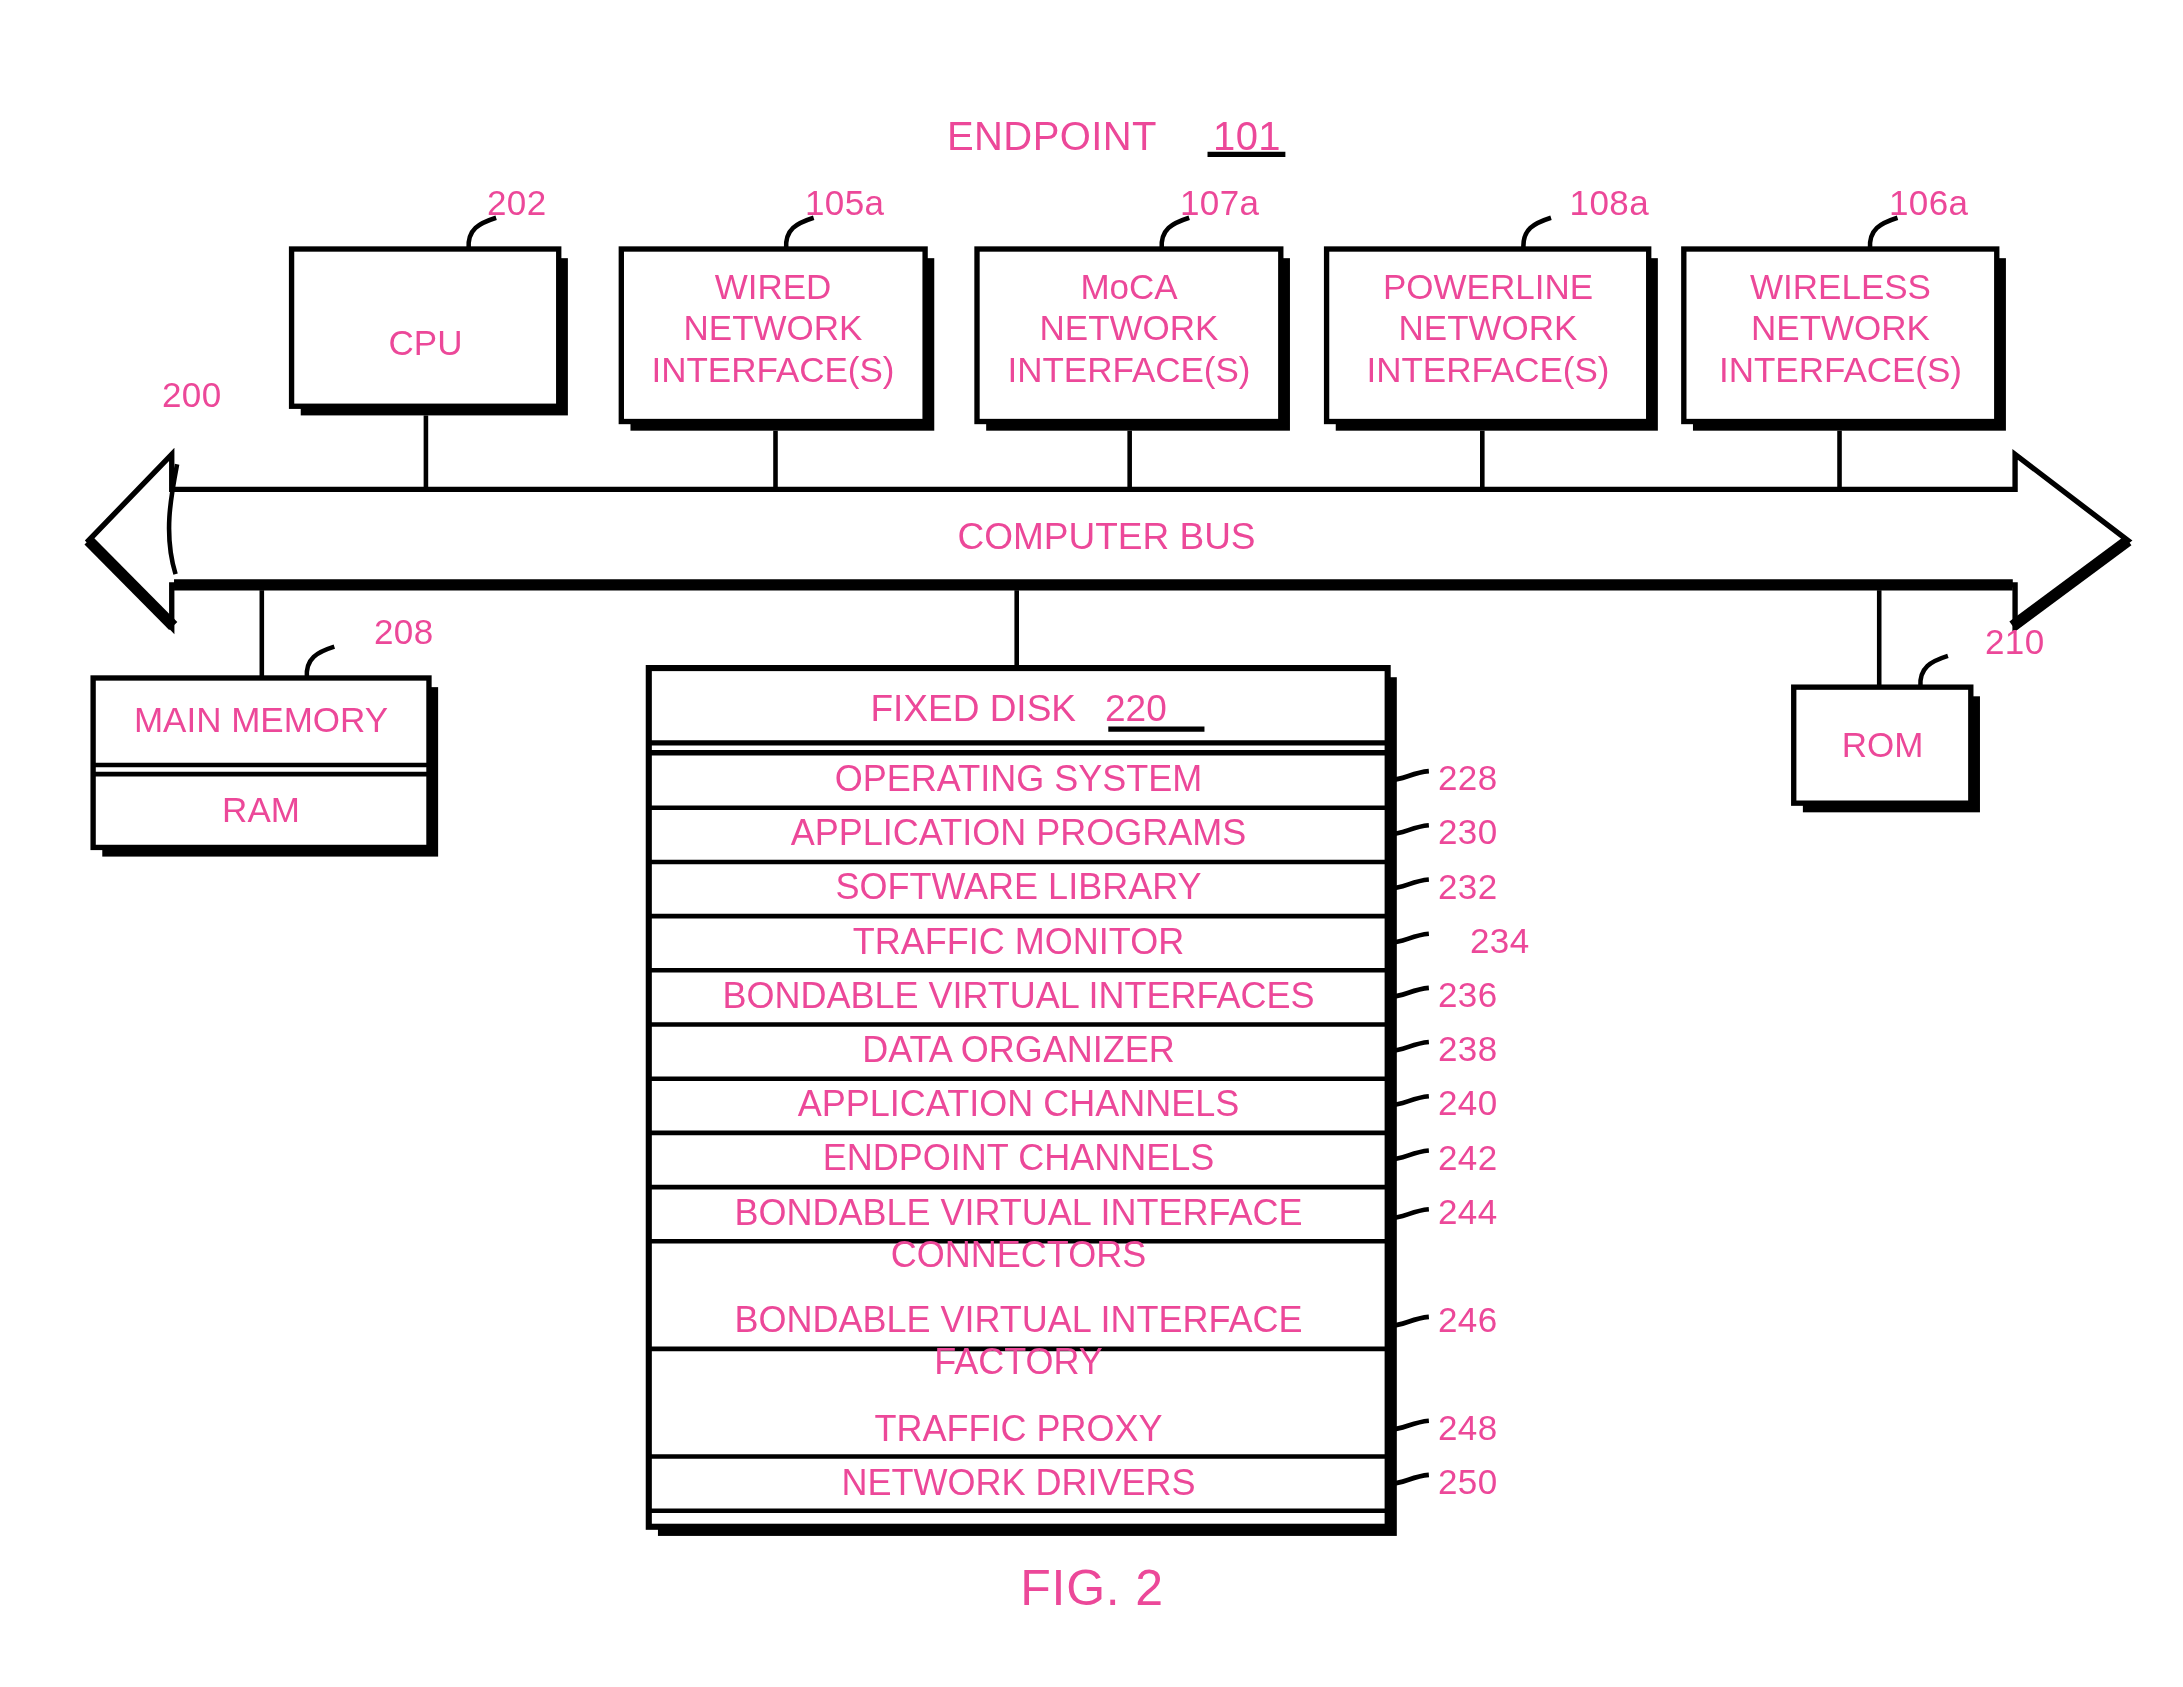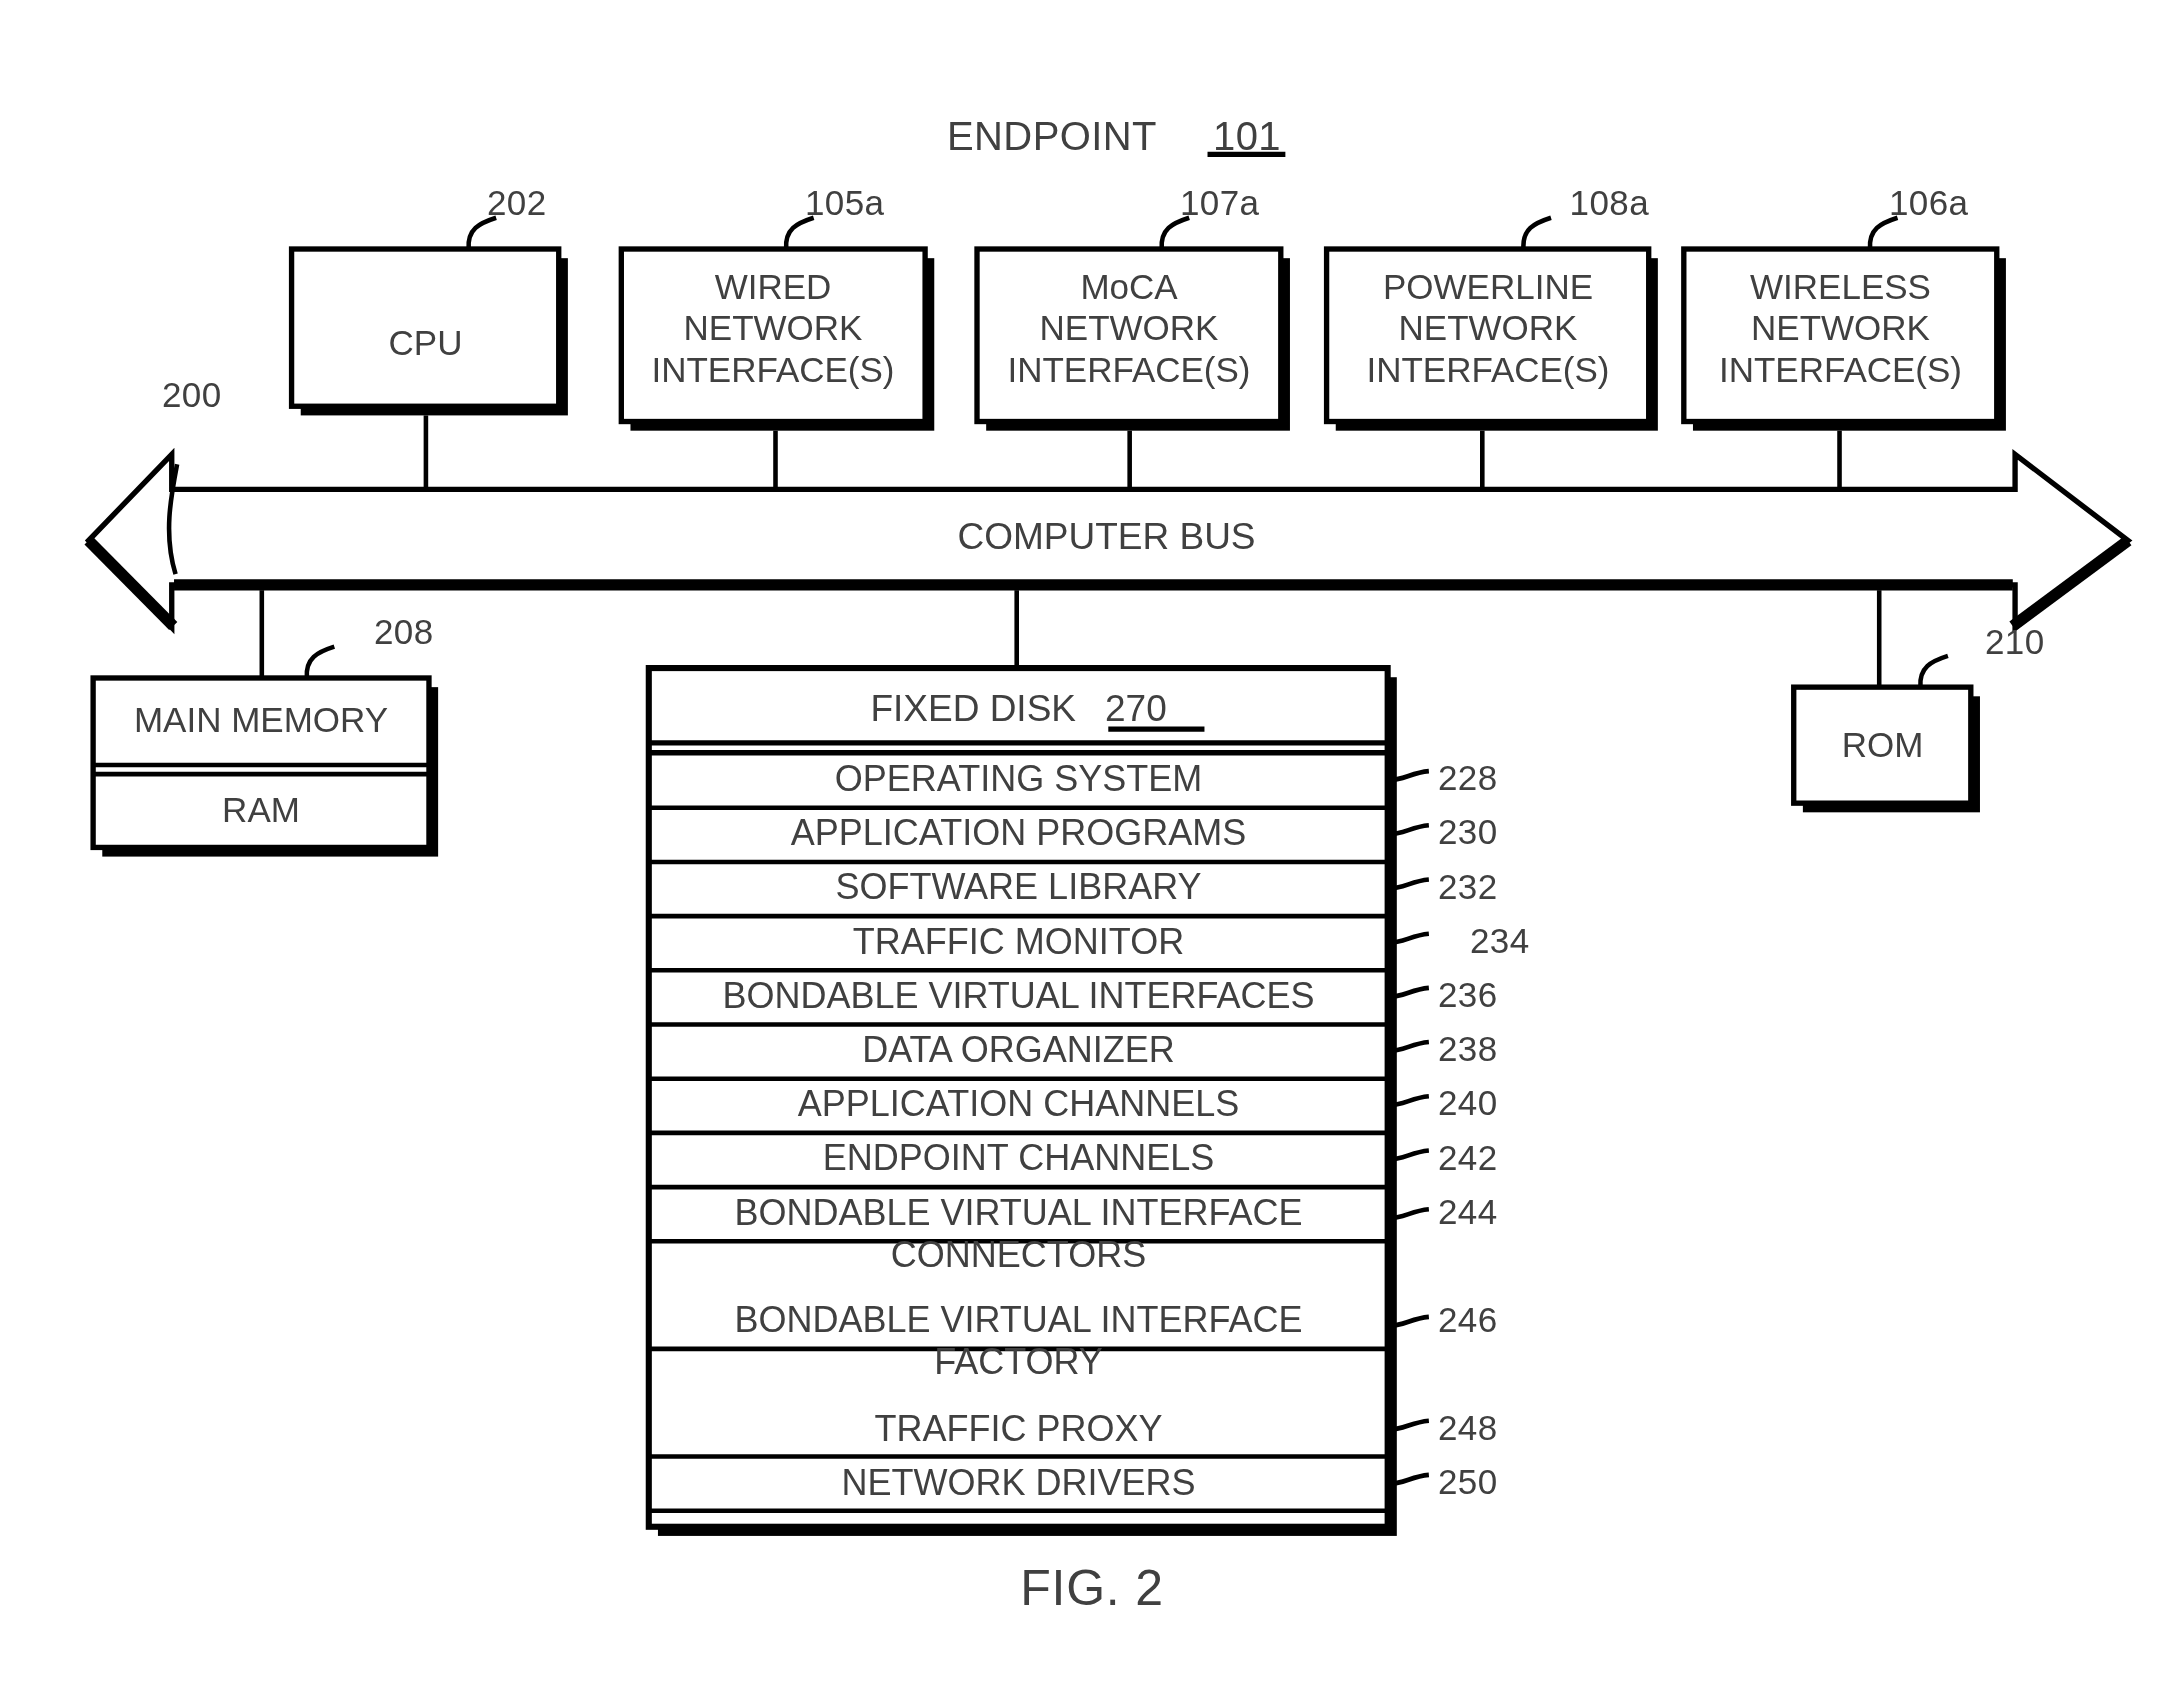--- a/index.html
+++ b/index.html
@@ -23,21 +23,21 @@
     left: 0;
     top: 0;
     width: 2183px;
     height: 1688px;
   }
   .txt {
     position: absolute;
     text-align: center;
     line-height: 1.18;
     white-space: pre;
-    color: #404040;
+    color: #ec4899;
   }
   .fig-title {
     font-size: 40px;
     letter-spacing: 0.4px;
   }
   .ref-num {
     font-size: 35px;
     letter-spacing: 0.4px;
   }
   .box-label {
@@ -188,21 +188,21 @@
   <div class="txt bus-label" style="left:763px; top:515px; width:687px;">COMPUTER BUS</div>
 
   <div class="txt ref-num" style="left:374px; top:611px; width:115px; text-align:left;">208</div>
   <div class="txt box-label" style="left:93px; top:699px; width:336px;">MAIN MEMORY</div>
   <div class="txt box-label" style="left:93px; top:789px; width:336px;">RAM</div>
 
   <div class="txt ref-num" style="left:1985px; top:621px; width:115px; text-align:left;">210</div>
   <div class="txt box-label" style="left:1794px; top:724px; width:177px;">ROM</div>
 
   <div class="txt disk-title" style="left:824px; top:687px; width:252px; text-align:right;">FIXED DISK</div>
-  <div class="txt disk-title" style="left:1105px; top:687px; width:102px; text-align:left;">270</div>
+  <div class="txt disk-title" style="left:1105px; top:687px; width:102px; text-align:left;">220</div>
 
   <div class="txt disk-row-label" style="left:649px; top:758px; width:739px;">OPERATING SYSTEM</div>
   <div class="txt ref-num" style="left:1438px; top:757px; width:107px; text-align:left;">228</div>
 
   <div class="txt disk-row-label" style="left:649px; top:812px; width:739px;">APPLICATION PROGRAMS</div>
   <div class="txt ref-num" style="left:1438px; top:811px; width:107px; text-align:left;">230</div>
 
   <div class="txt disk-row-label" style="left:649px; top:866px; width:739px;">SOFTWARE LIBRARY</div>
   <div class="txt ref-num" style="left:1438px; top:866px; width:107px; text-align:left;">232</div>
 

